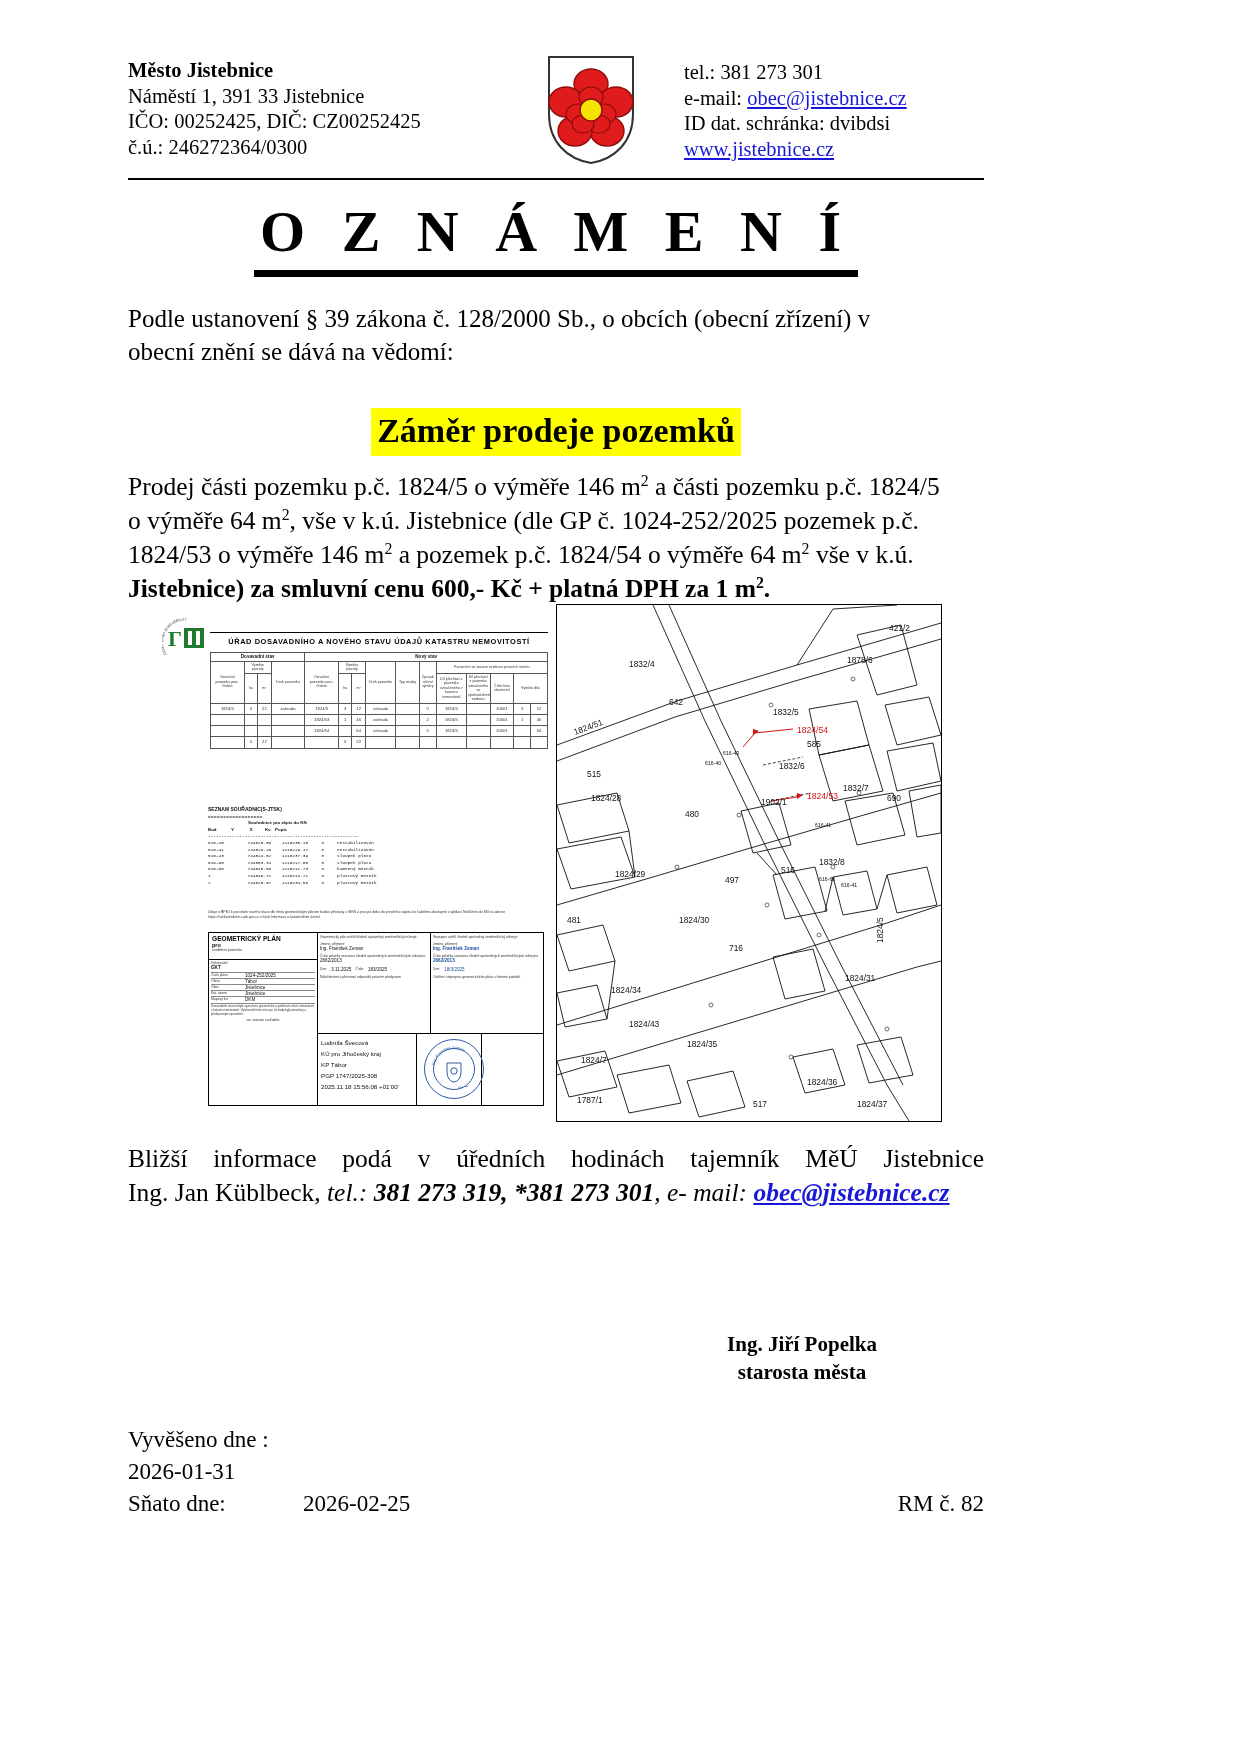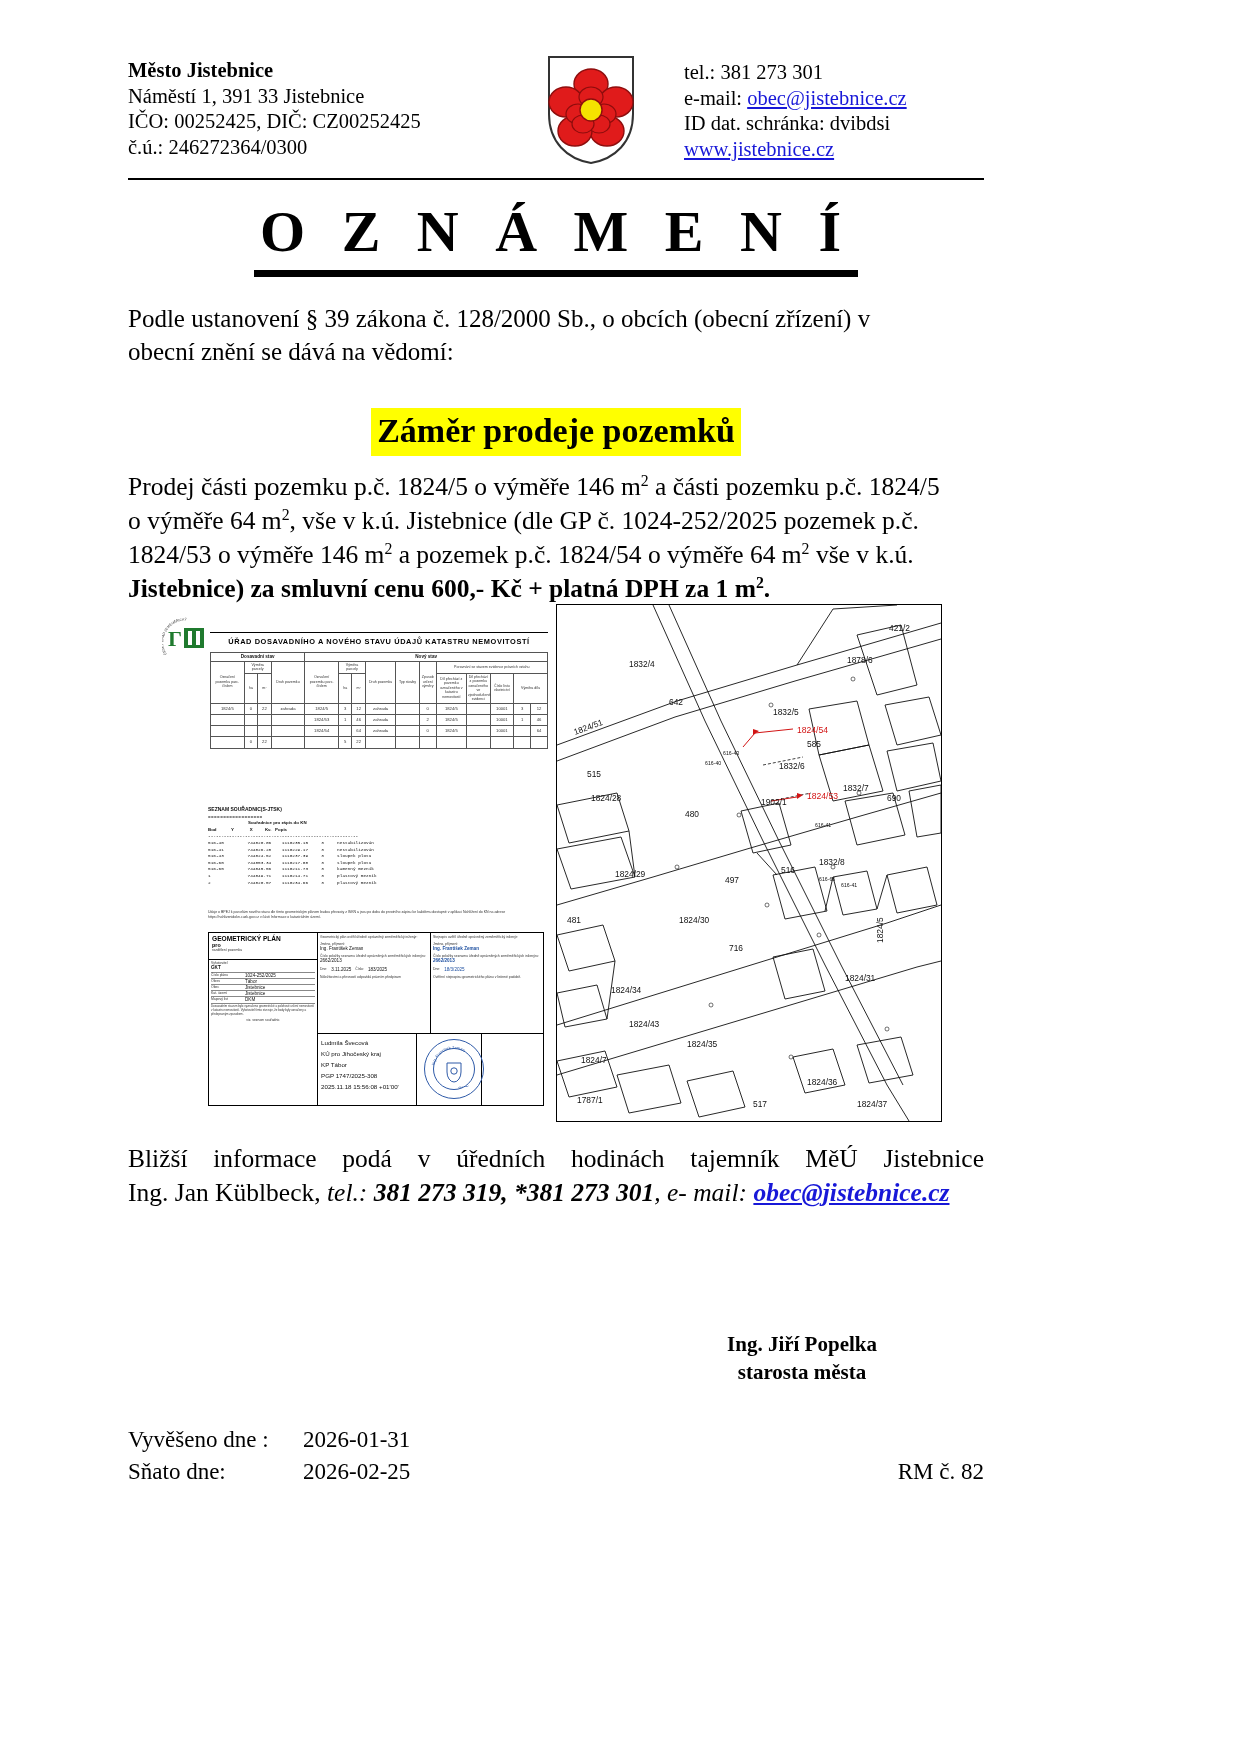--- a/index.html
+++ b/index.html
@@ -250,21 +250,21 @@
 
   
   .footer {
     position: absolute;
     left: 128px;
     top: 1424px;
     width: 856px;
     font-size: 23px;
     line-height: 32px;
   }
-  .footer .row { display: flex; flex-direction: row; }
+  .footer .row { display: flex; flex-direction: column; }
   .footer .lbl { width: 175px; }
   .footer .val { width: 300px; }
   .footer .rm { margin-left: auto; }
   .footer .row2 { display:flex; flex-direction:row; align-items:flex-start; }
 </style>
 </head>
 <body>
 
 <div class="page">
 

